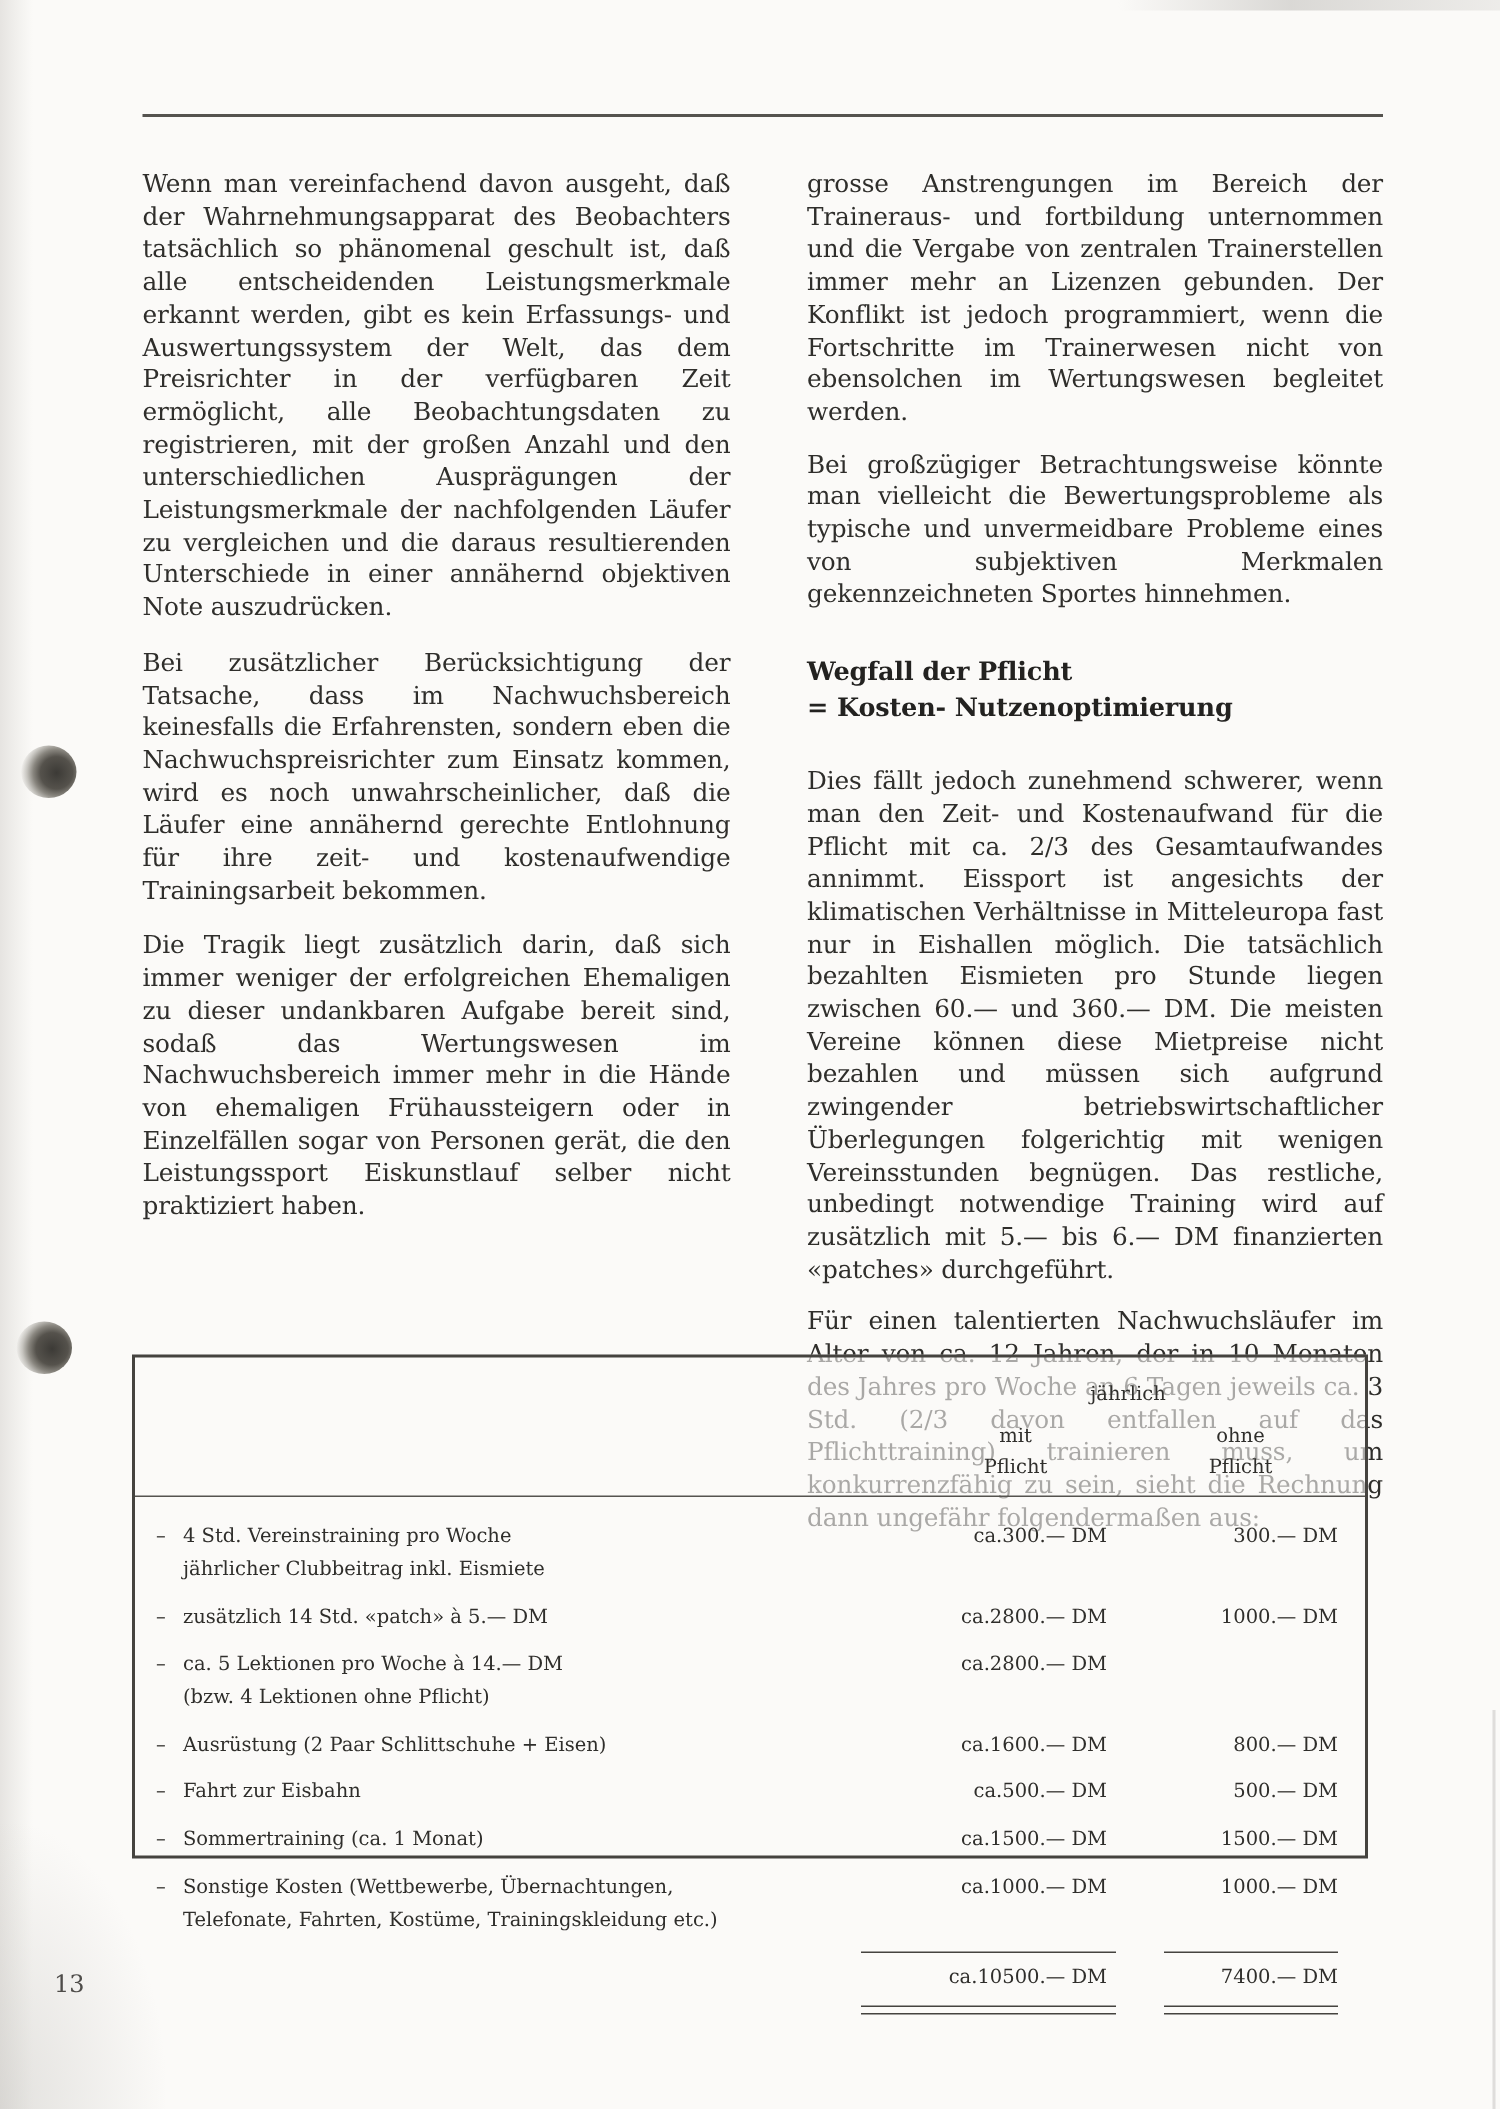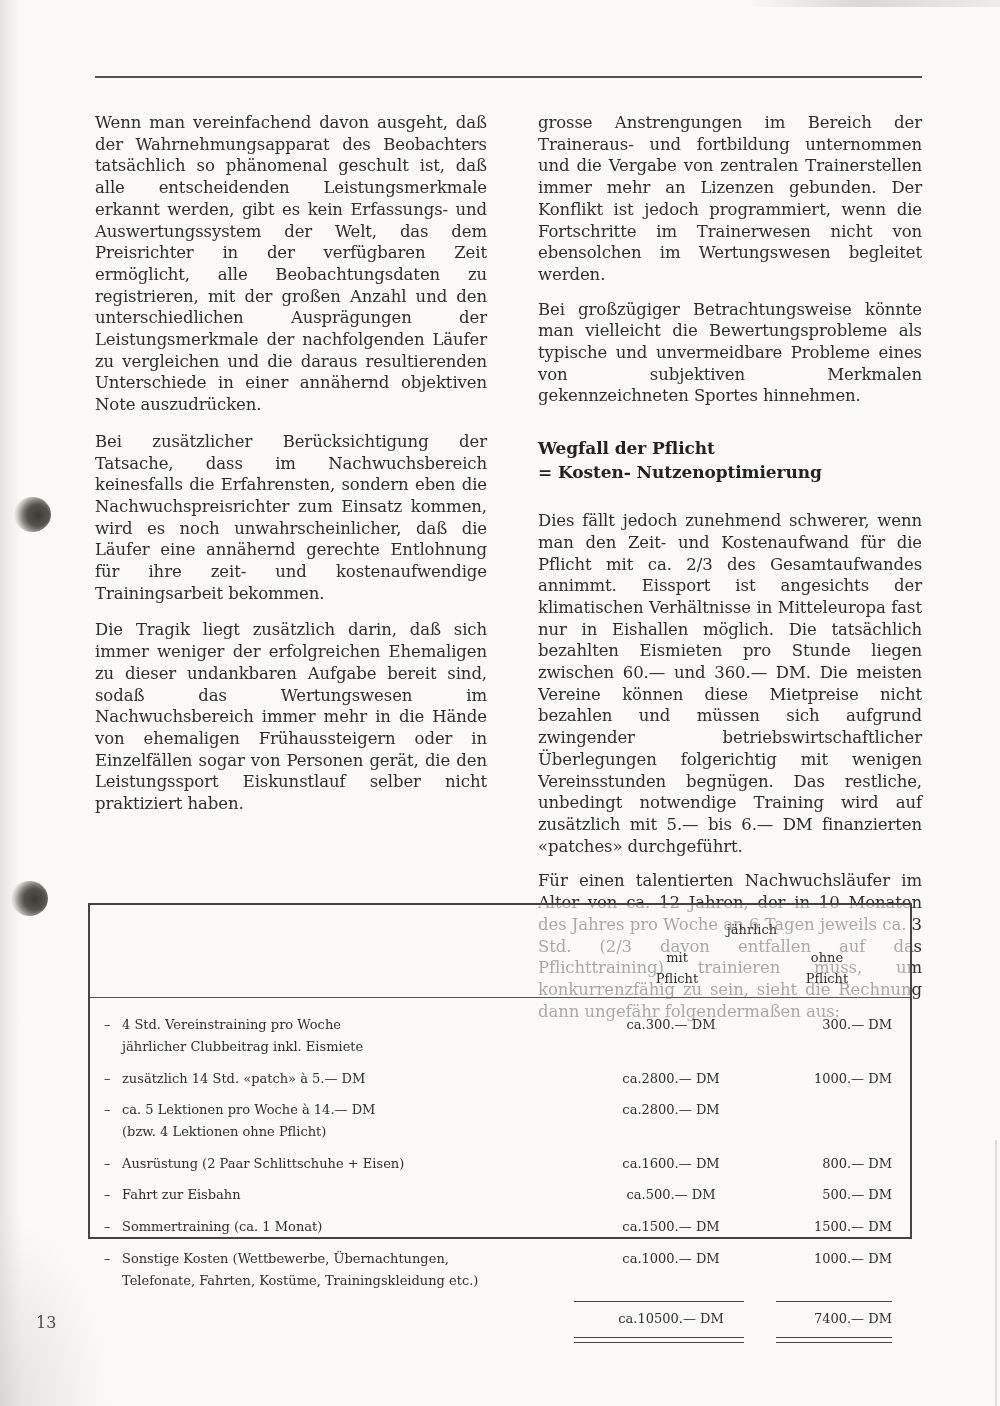--- a/index.html
+++ b/index.html
@@ -63,21 +63,21 @@
   .t-cols{display:flex;}
   .t-col{width:150px;line-height:21px;}
   .t-col span{display:block;}
   .t-rule{margin-top:8px;height:1.5px;background:#55534f;width:100%;}
   .t-body{padding:16px 18px 0 14px;}
   .t-row{display:flex;margin-bottom:10px;}
   .c-label{width:500px;display:flex;}
   .dash{width:18px;flex:none;}
   .lbl .l1,.lbl .l2{display:block;}
   .lbl .l2:empty{display:none;}
-  .c1{width:134px;display:flex;justify-content:center;flex:none;}
+  .c1{width:134px;display:flex;justify-content:flex-end;flex:none;}
   .c2{flex:1;text-align:right;}
   .t-row-rules{display:flex;margin:2px 0 6px 0;}
   .rule-spacer{width:470px;flex:none;}
   .rule-gap{width:32px;flex:none;}
   .rule-1{width:170px;flex:none;border-top:1.5px solid #45433f;}
   .rule-2{flex:1;border-top:1.5px solid #45433f;}
   .double .rule-1,.double .rule-2{height:4px;border-top:1.5px solid #45433f;border-bottom:1.5px solid #45433f;}
   .t-total{display:flex;margin-bottom:7px;}
   .t-total .c-label{width:500px;}
   .page-number{

